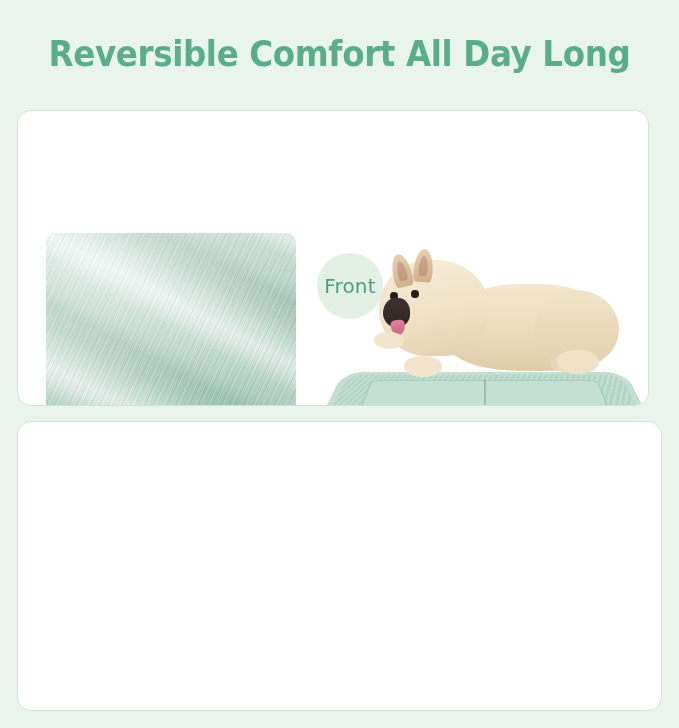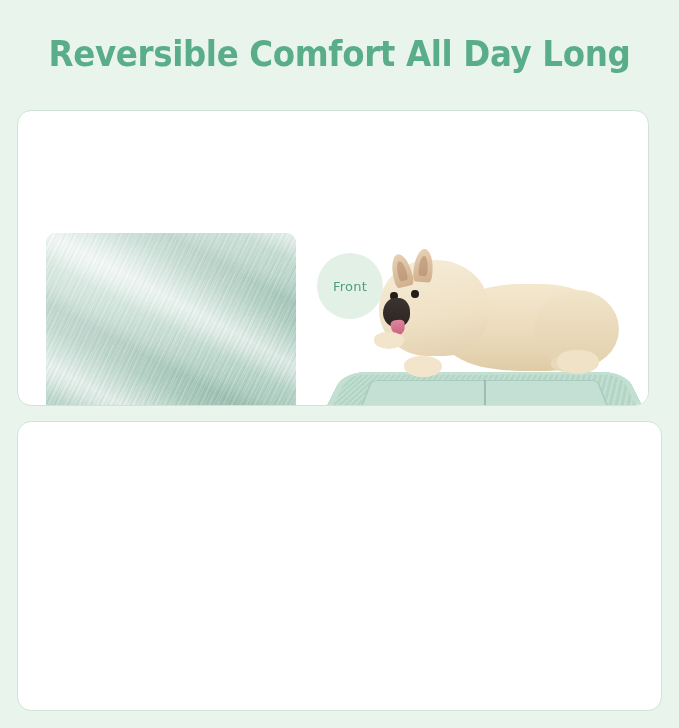--- a/index.html
+++ b/index.html
@@ -227,21 +227,21 @@
 
   
   .badge {
     position: absolute;
     border-radius: 50%;
     background: #e3f0e6;
     color: #4e9e7c;
     display: flex;
     align-items: center;
     justify-content: center;
-    font-size: 13px;
+    font-size: 20px;
     font-family: "DejaVu Sans", sans-serif;
     letter-spacing: 0.2px;
   }
   .badge-front { left: 299px; top: 142px; width: 66px; height: 66px; }
 </style>
 </head>
 <body>
 
 <div class="page-title">Reversible Comfort All Day Long</div>
 

